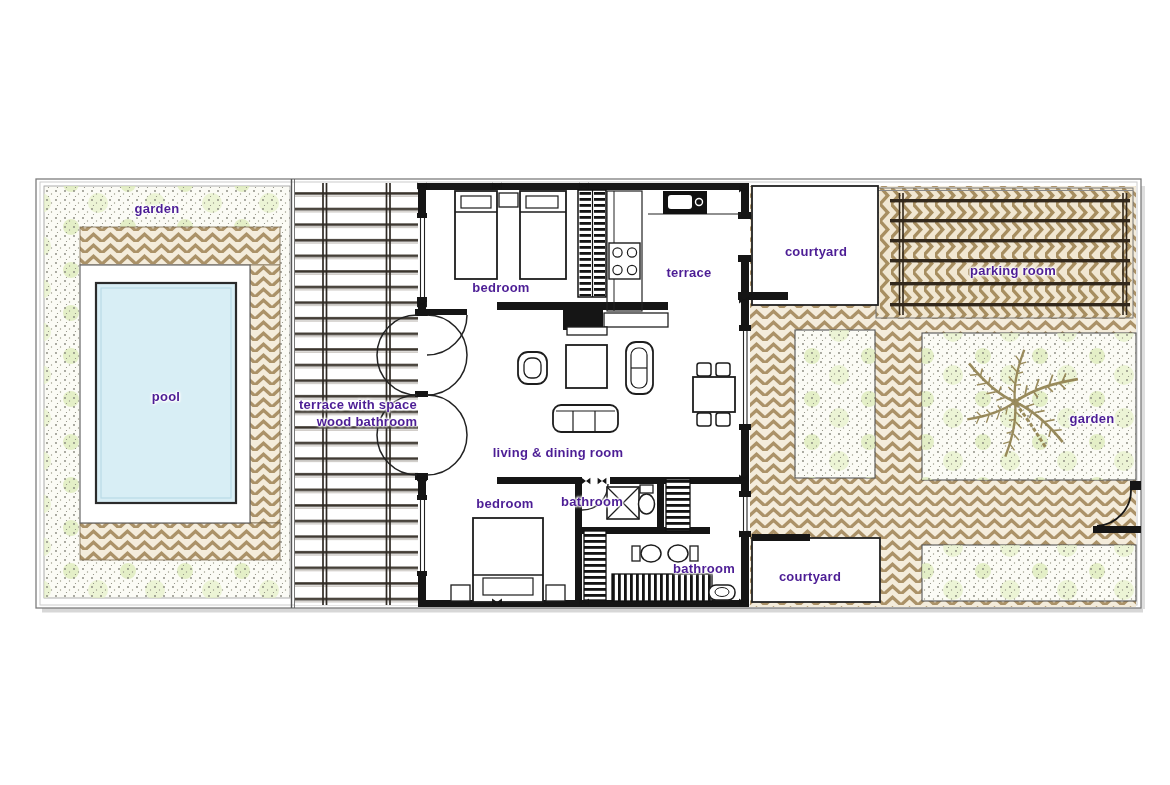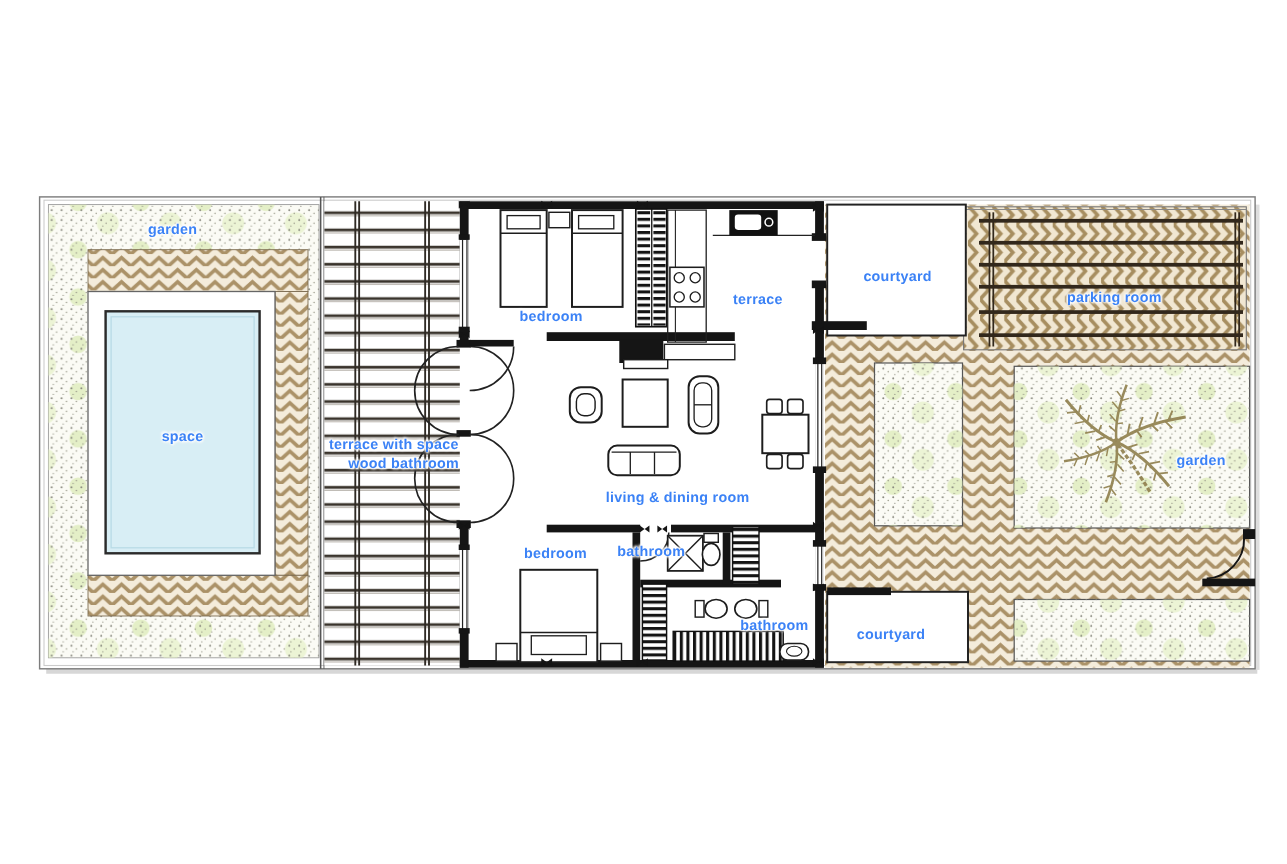--- a/index.html
+++ b/index.html
@@ -1,21 +1,21 @@
 <!DOCTYPE html>
 <html><head>
 <meta charset="utf-8">
 <style>
   html,body{margin:0;padding:0;background:#ffffff;}
   .stage{position:relative;width:1170px;height:785px;background:#ffffff;overflow:hidden;
          font-family:"Liberation Sans",sans-serif;}
   .stage svg{position:absolute;left:0;top:0;}
   .lbl{position:absolute;transform:translate(-50%,-50%);
        font:600 13px/15px "Liberation Sans",sans-serif;
-       color:#3b82f6;letter-spacing:.25px;white-space:nowrap;
+       color:#4c1d95;letter-spacing:.25px;white-space:nowrap;
        text-shadow:0 0 2px #fff,0 0 3px #fff,0 0 4px #fff,1px 1px 2px #fff,-1px -1px 2px #fff;}
 </style>
 </head>
 <body>
 
 <div class="stage">
 
 <svg width="1170" height="785" viewBox="0 0 1170 785">
   <defs>
     <pattern id="dots" width="9" height="9" patternUnits="userSpaceOnUse">
@@ -303,27 +303,27 @@
     <use href="#bowtie" transform="translate(586,481) scale(0.8)"></use>
     <use href="#bowtie" transform="translate(602,481) scale(0.8)"></use>
     <use href="#bowtie" transform="translate(744,534) scale(0.9)"></use>
     <use href="#bowtie" transform="translate(744,602) scale(0.9)"></use>
     <use href="#bowtie" transform="translate(497,602) scale(0.9)"></use>
     <use href="#bowtie" transform="translate(584,602) scale(0.9)"></use>
   </g>
 </svg>
 
 <div class="lbl" style="left:157px;top:208px">garden</div>
-<div class="lbl" style="left:166px;top:396px">space</div>
+<div class="lbl" style="left:166px;top:396px">pool</div>
 <div class="lbl" style="left:358px;top:404px">terrace with space</div>
 <div class="lbl" style="left:367px;top:421px">wood bathroom</div>
 <div class="lbl" style="left:501px;top:287px">bedroom</div>
 <div class="lbl" style="left:689px;top:272px">terrace</div>
 <div class="lbl" style="left:816px;top:251px">courtyard</div>
 <div class="lbl" style="left:1013px;top:270px">parking room</div>
-<div class="lbl" style="left:616px;top:452px">living &amp; dining room</div>
+<div class="lbl" style="left:558px;top:452px">living &amp; dining room</div>
 <div class="lbl" style="left:505px;top:503px">bedroom</div>
 <div class="lbl" style="left:592px;top:501px">bathroom</div>
 <div class="lbl" style="left:704px;top:568px">bathroom</div>
 <div class="lbl" style="left:810px;top:576px">courtyard</div>
 <div class="lbl" style="left:1092px;top:418px">garden</div>
 
 </div>
 
 </body></html>

